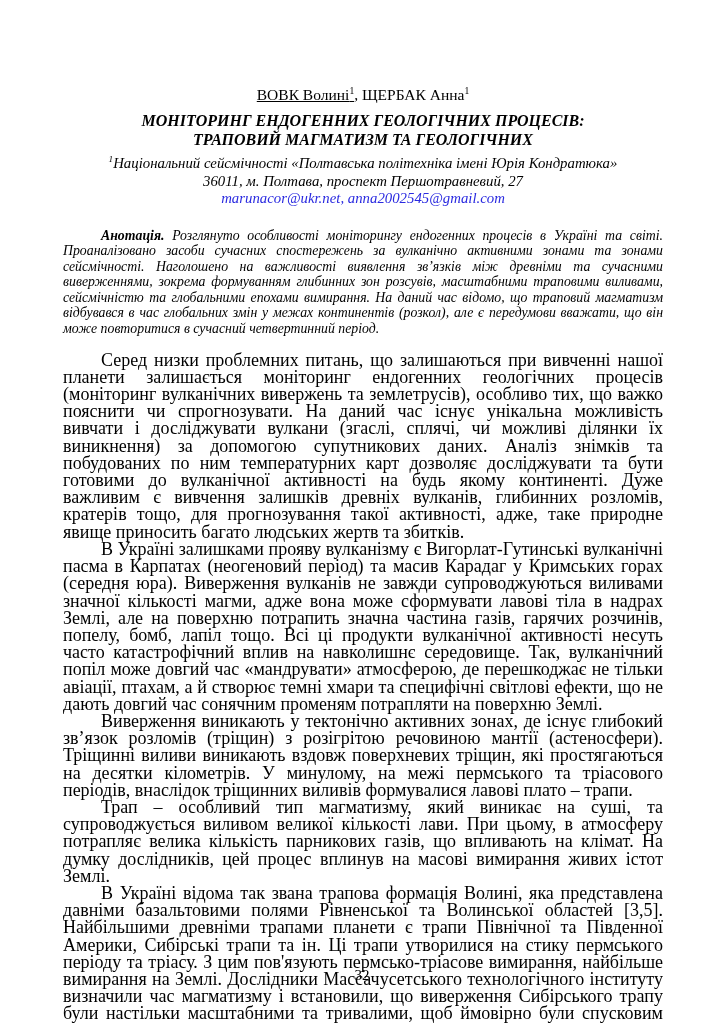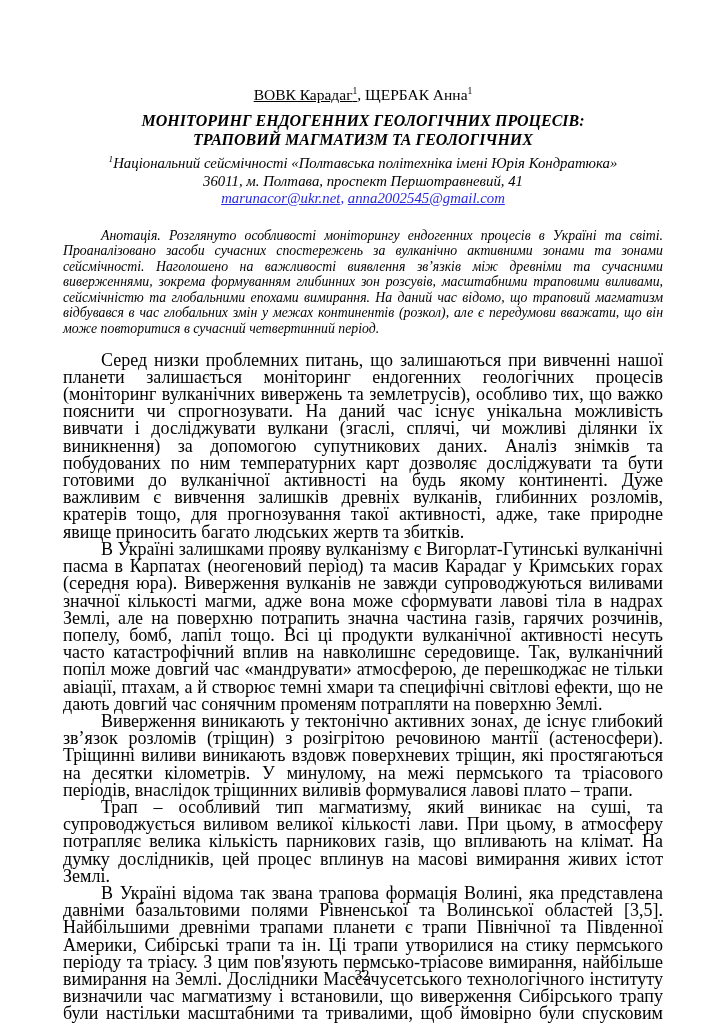--- a/index.html
+++ b/index.html
@@ -52,33 +52,32 @@
     font-size: 14.8px;
     line-height: 17.5px;
     margin: 0;
   }
   .emails {
     margin-bottom: 20px;
     color: var(--link-color, #2a2ae0);
   }
   .email-link {
     color: var(--link-color, #2a2ae0);
-    text-decoration: underline;
     cursor: pointer;
   }
   .abstract {
     font-style: italic;
     font-size: 13.8px;
     line-height: 15.6px;
     text-align: justify;
     text-indent: 38px;
     margin: 0 0 15px 0;
   }
   .abstract-label {
-    font-weight: normal;
+    font-weight: bold;
     margin-top: 8px;
   }
   .body-par {
     font-size: 18px;
     line-height: 17.2px;
     text-align: justify;
     text-indent: 38px;
     margin: 0;
   }
   .page-number {
@@ -90,30 +89,30 @@
     font-size: 15px;
     line-height: 17px;
   }
 </style>
 </head>
 <body>
 
 <div class="page">
   <div class="content">
 
-    <div class="authors"><span class="author-underlined"><span>ВОВК Карадаг</span><sup>1</sup></span><span>, </span><span><span>ЩЕРБАК Анна</span><sup>1</sup></span></div>
+    <div class="authors"><span class="author-underlined"><span>ВОВК Волині</span><sup>1</sup></span><span>, </span><span><span>ЩЕРБАК Анна</span><sup>1</sup></span></div>
 
     <h1 class="title">
       <span class="title-line">МОНІТОРИНГ ЕНДОГЕННИХ ГЕОЛОГІЧНИХ ПРОЦЕСІВ:</span>
       <span class="title-line">ТРАПОВИЙ МАГМАТИЗМ ТА ГЕОЛОГІЧНИХ</span>
     </h1>
 
     <div class="affiliation"><sup>1</sup><span>Національний сейсмічності «Полтавська політехніка імені Юрія Кондратюка»</span></div>
 
-    <div class="address">36011, м. Полтава, проспект Першотравневий, 41</div>
+    <div class="address">36011, м. Полтава, проспект Першотравневий, 27</div>
 
     <div class="emails"><a class="email-link">marunacor@ukr.net</a><span>, </span><a class="email-link">anna2002545@gmail.com</a></div>
 
     <p class="abstract"><span class="abstract-label">Анотація.</span> <span>Розглянуто особливості моніторингу ендогенних процесів в Україні та світі. Проаналізовано засоби сучасних спостережень за вулканічно активними зонами та зонами сейсмічності. Наголошено на важливості виявлення зв’язків між древніми та сучасними виверженнями, зокрема формуванням глибинних зон розсувів, масштабними траповими виливами, сейсмічністю та глобальними епохами вимирання. На даний час відомо, що траповий магматизм відбувався в час глобальних змін у межах континентів (розкол), але є передумови вважати, що він може повторитися в сучасний четвертинний період.</span></p>
 
     <div class="body">
       <p class="body-par">Серед низки проблемних питань, що залишаються при вивченні нашої планети залишається моніторинг ендогенних геологічних процесів (моніторинг вулканічних вивержень та землетрусів), особливо тих, що важко пояснити чи спрогнозувати. На даний час існує унікальна можливість вивчати і досліджувати вулкани (згаслі, сплячі, чи можливі ділянки їх виникнення) за допомогою супутникових даних. Аналіз знімків та побудованих по ним температурних карт дозволяє досліджувати та бути готовими до вулканічної активності на будь якому континенті. Дуже важливим є вивчення залишків древніх вулканів, глибинних розломів, кратерів тощо, для прогнозування такої активності, адже, таке природне явище приносить багато людських жертв та збитків.</p>
       <p class="body-par">В Україні залишками прояву вулканізму є Вигорлат-Гутинські вулканічні пасма в Карпатах (неогеновий період) та масив Карадаг у Кримських горах (середня юра). Виверження вулканів не завжди супроводжуються виливами значної кількості магми, адже вона може сформувати лавові тіла в надрах Землі, але на поверхню потрапить значна частина газів, гарячих розчинів, попелу, бомб, лапіл тощо. Всі ці продукти вулканічної активності несуть часто катастрофічний вплив на навколишнє середовище. Так, вулканічний попіл може довгий час «мандрувати» атмосферою, де перешкоджає не тільки авіації, птахам, а й створює темні хмари та специфічні світлові ефекти, що не дають довгий час сонячним променям потрапляти на поверхню Землі.</p>
       <p class="body-par">Виверження виникають у тектонічно активних зонах, де існує глибокий зв’язок розломів (тріщин) з розігрітою речовиною мантії (астеносфери). Тріщинні виливи виникають вздовж поверхневих тріщин, які простягаються на десятки кілометрів. У минулому, на межі пермського та тріасового періодів, внаслідок тріщинних виливів формувалися лавові плато – трапи.</p>
       <p class="body-par">Трап – особливий тип магматизму, який виникає на суші, та супроводжується виливом великої кількості лави. При цьому, в атмосферу потрапляє велика кількість парникових газів, що впливають на клімат. На думку дослідників, цей процес вплинув на масові вимирання живих істот Землі.</p>

